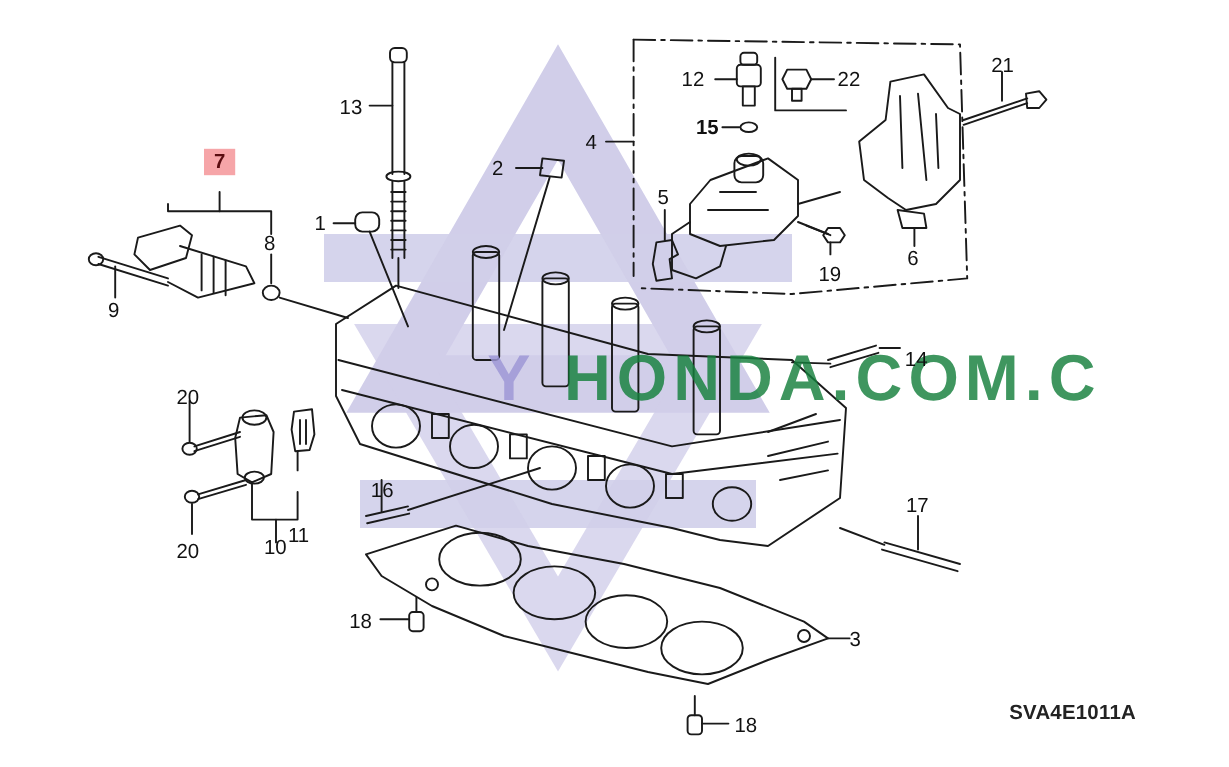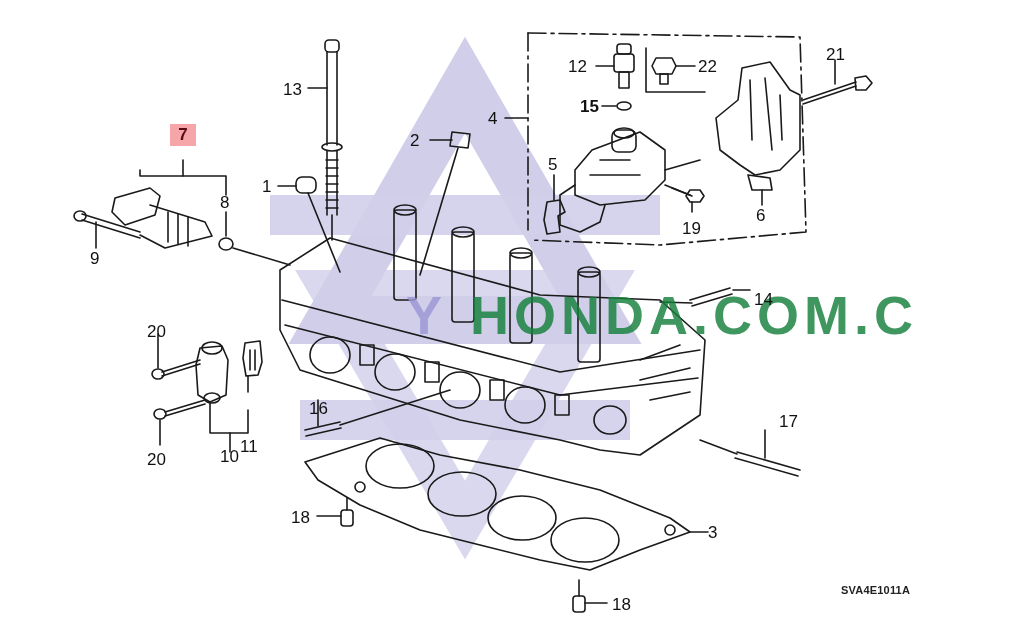--- a/index.html
+++ b/index.html
@@ -1,21 +1,21 @@
 <!DOCTYPE html>
 <html><head>
 <meta charset="utf-8">
 <style>
   html, body { margin:0; padding:0; background:#ffffff; }
   body { width:1024px; height:639px; overflow:hidden; position:relative; font-family:"Liberation Sans", sans-serif; }
   #stage { position:absolute; left:0; top:0; width:1024px; height:639px; }
   svg { position:absolute; left:0; top:0; }
   .callout { position:absolute; font-family:"Liberation Sans", sans-serif; font-size:17px; color:#111; line-height:1; white-space:nowrap; }
   .callout-hl { position:absolute; background:#f6a5a8; color:#5a0c10; font-weight:bold; font-size:17px; text-align:center; line-height:22px; width:26px; height:22px; }
-  .code { position:absolute; font-size:11px; font-weight:bold; color:#222; letter-spacing:0.2px; }
+  .code { position:absolute; font-size:17px; font-weight:bold; color:#222; letter-spacing:0.2px; }
   .wm { position:absolute; top:288px; font-family:"Liberation Sans", sans-serif; font-weight:bold; font-size:54px; letter-spacing:5px; line-height:1; white-space:nowrap; opacity:0.82; }
 </style>
 </head>
 <body>
 
 <div id="stage">
 
   <svg width="1024" height="639">
     <g fill="#c9c6e6" opacity="0.85">
       <polygon points="465,85 600,320 330,320" fill="none" stroke="#c9c6e6" stroke-width="48" stroke-linejoin="miter"></polygon>
@@ -184,21 +184,21 @@
   <div class="callout" style="left:756px; top:207px;">6</div>
   <div class="callout" style="left:220px; top:194px;">8</div>
   <div class="callout" style="left:90px; top:250px;">9</div>
   <div class="callout" style="left:220px; top:448px;">10</div>
   <div class="callout" style="left:240px; top:398px;margin-top:40px;">11</div>
   <div class="callout" style="left:568px; top:58px;">12</div>
   <div class="callout" style="left:283px; top:81px;">13</div>
   <div class="callout" style="left:754px; top:291px;">14</div>
   <div class="callout" style="left:580px; top:98px;font-weight:bold;">15</div>
   <div class="callout" style="left:309px; top:385px;margin-top:15px;">16</div>
-  <div class="callout" style="left:755px; top:413px;margin-left:24px;">17</div>
+  <div class="callout" style="left:755px; top:413px;">17</div>
   <div class="callout" style="left:291px; top:509px;">18</div>
   <div class="callout" style="left:612px; top:596px;">18</div>
   <div class="callout" style="left:682px; top:220px;">19</div>
   <div class="callout" style="left:147px; top:323px;">20</div>
   <div class="callout" style="left:147px; top:451px;">20</div>
   <div class="callout" style="left:826px; top:46px;">21</div>
   <div class="callout" style="left:698px; top:58px;">22</div>
 
   <div class="code" style="left:841px; top:584px;">SVA4E1011A</div>
 </div>

